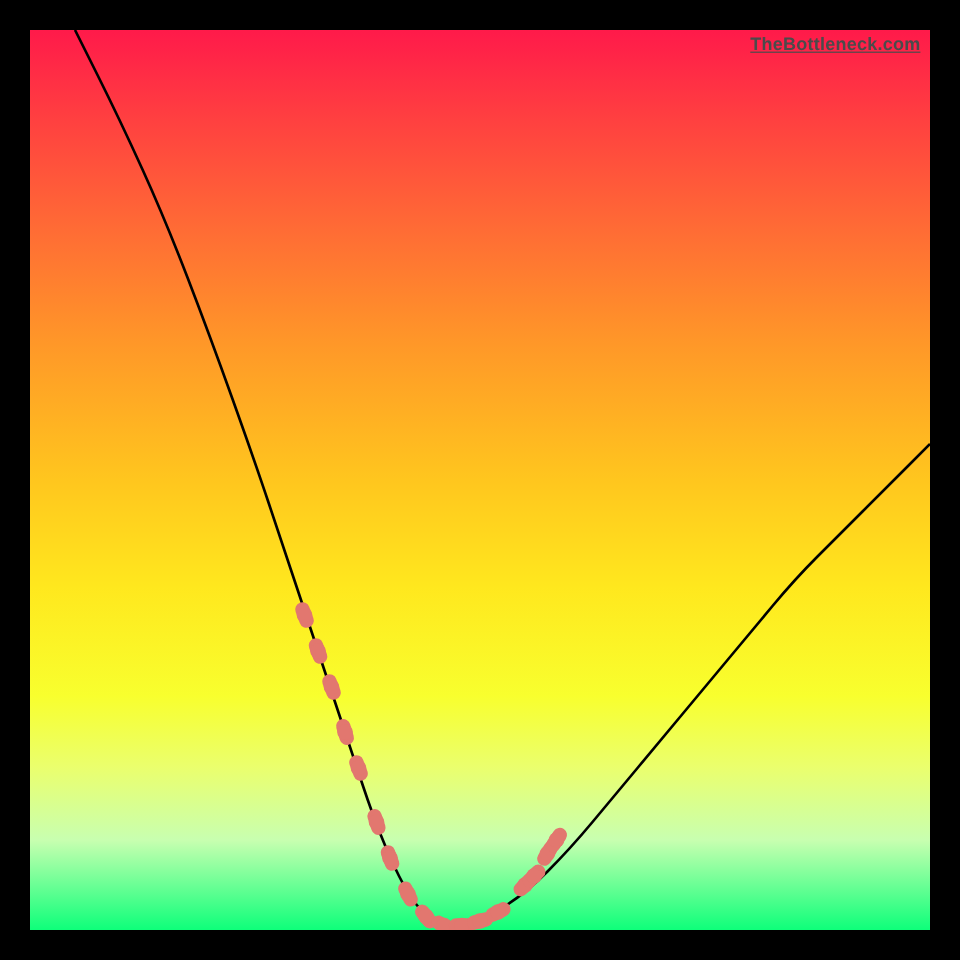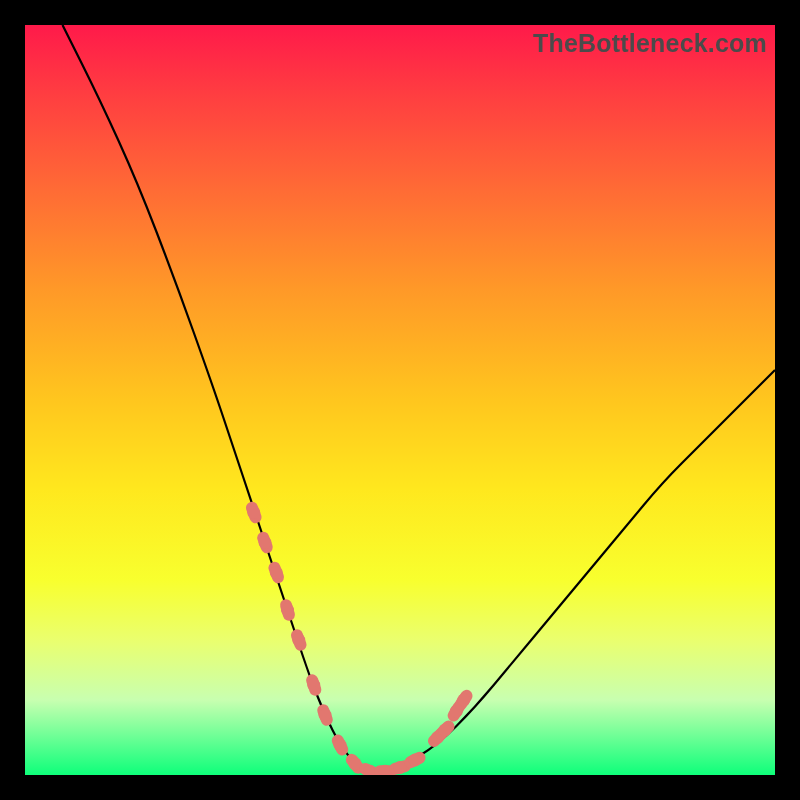--- a/index.html
+++ b/index.html
@@ -26,24 +26,25 @@
       #ffe81e 62%,
       #f8ff2e 74%,
       #eaff6e 82%,
       #c8ffb0 90%,
       #0eff7a 100%);
   }
   .watermark {
     position: absolute;
     top: 4px;
     right: 8px;
-    font-size: 25px;
+    font-size: 15px;
     font-weight: 600;
     color: #4b4b4b;
     letter-spacing: 0.2px;
+    text-decoration: underline;
   }
   svg.plot {
     position: absolute;
     left: 0;
     top: 0;
     width: 750px;
     height: 750px;
   }
   .curve {
     fill: none;

